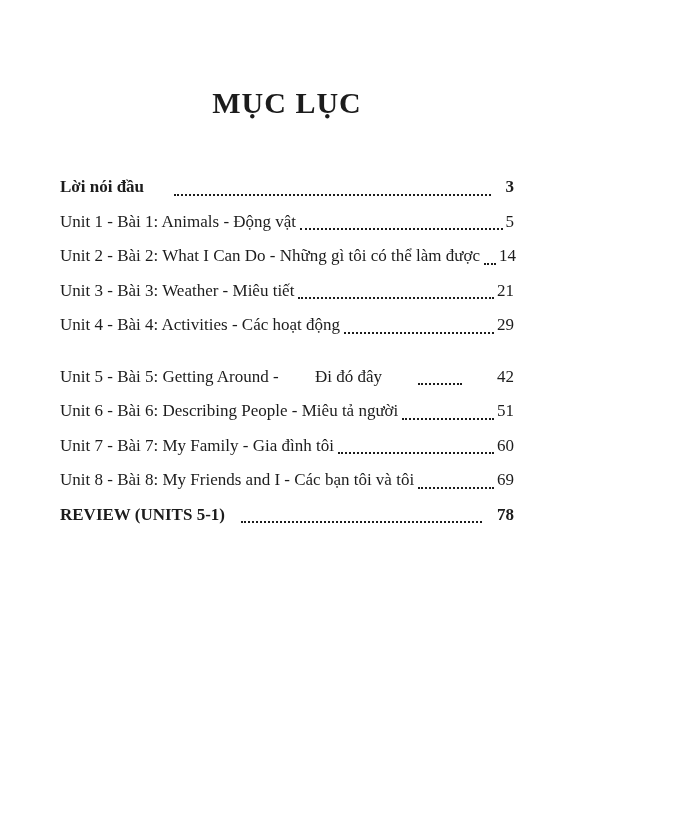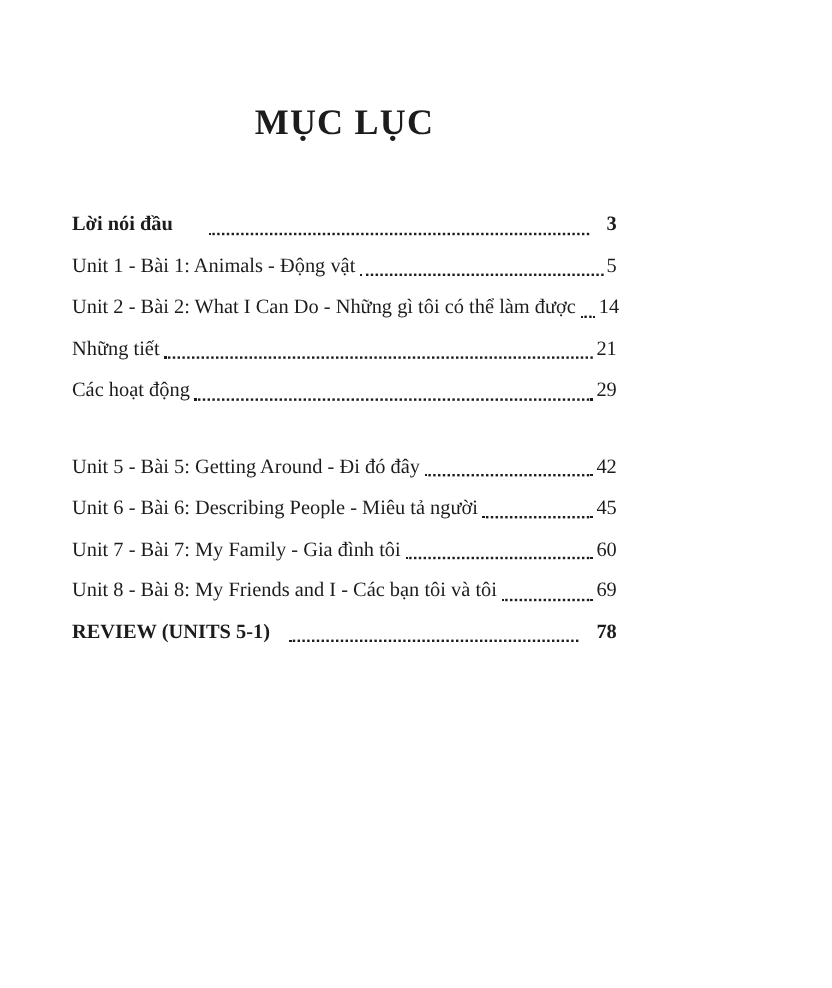--- a/index.html
+++ b/index.html
@@ -53,21 +53,22 @@
     white-space: pre;
   }
   .bold {
     font-weight: bold;
     gap: 12px;
   }
   .bold .leader {
     border-bottom-width: 2.4px;
   }
   .gap-top {
-    margin-top: 29px;
+    margin-top: 17px;
+    gap: 32px;
   }
   .intro-gap {
     margin-left: 18px;
   }
 </style>
 </head>
 <body>
 
 <div class="page">
 
@@ -89,44 +90,46 @@
     </div>
 
     <div class="toc-row">
       <span class="text">Unit 2 - Bài 2: What I Can Do - </span>
       <span class="italic">Những gì tôi có thể làm được</span>
       <span class="leader"></span>
       <span class="pageno">14</span>
     </div>
 
     <div class="toc-row">
-      <span class="italic">Những tiết</span>
+      <span class="text">Unit 3 - Bài 3: Weather - </span>
+      <span class="italic">Miêu tiết</span>
       <span class="leader"></span>
       <span class="pageno">21</span>
     </div>
 
     <div class="toc-row">
+      <span class="text">Unit 4 - Bài 4: Activities - </span>
       <span class="italic">Các hoạt động</span>
       <span class="leader"></span>
       <span class="pageno">29</span>
     </div>
 
 
     <div class="toc-row gap-top">
       <span class="text">Unit 5 - Bài 5: Getting Around - </span>
       <span class="italic">Đi đó đây</span>
       <span class="leader"></span>
       <span class="pageno">42</span>
     </div>
 
     <div class="toc-row">
       <span class="text">Unit 6 - Bài 6: Describing People - </span>
       <span class="italic">Miêu tả người</span>
       <span class="leader"></span>
-      <span class="pageno">45</span>
+      <span class="pageno">51</span>
     </div>
 
     <div class="toc-row">
       <span class="text">Unit 7 - Bài 7: My Family - </span>
       <span class="italic">Gia đình tôi</span>
       <span class="leader"></span>
       <span class="pageno">60</span>
     </div>
 
     <div class="toc-row">

